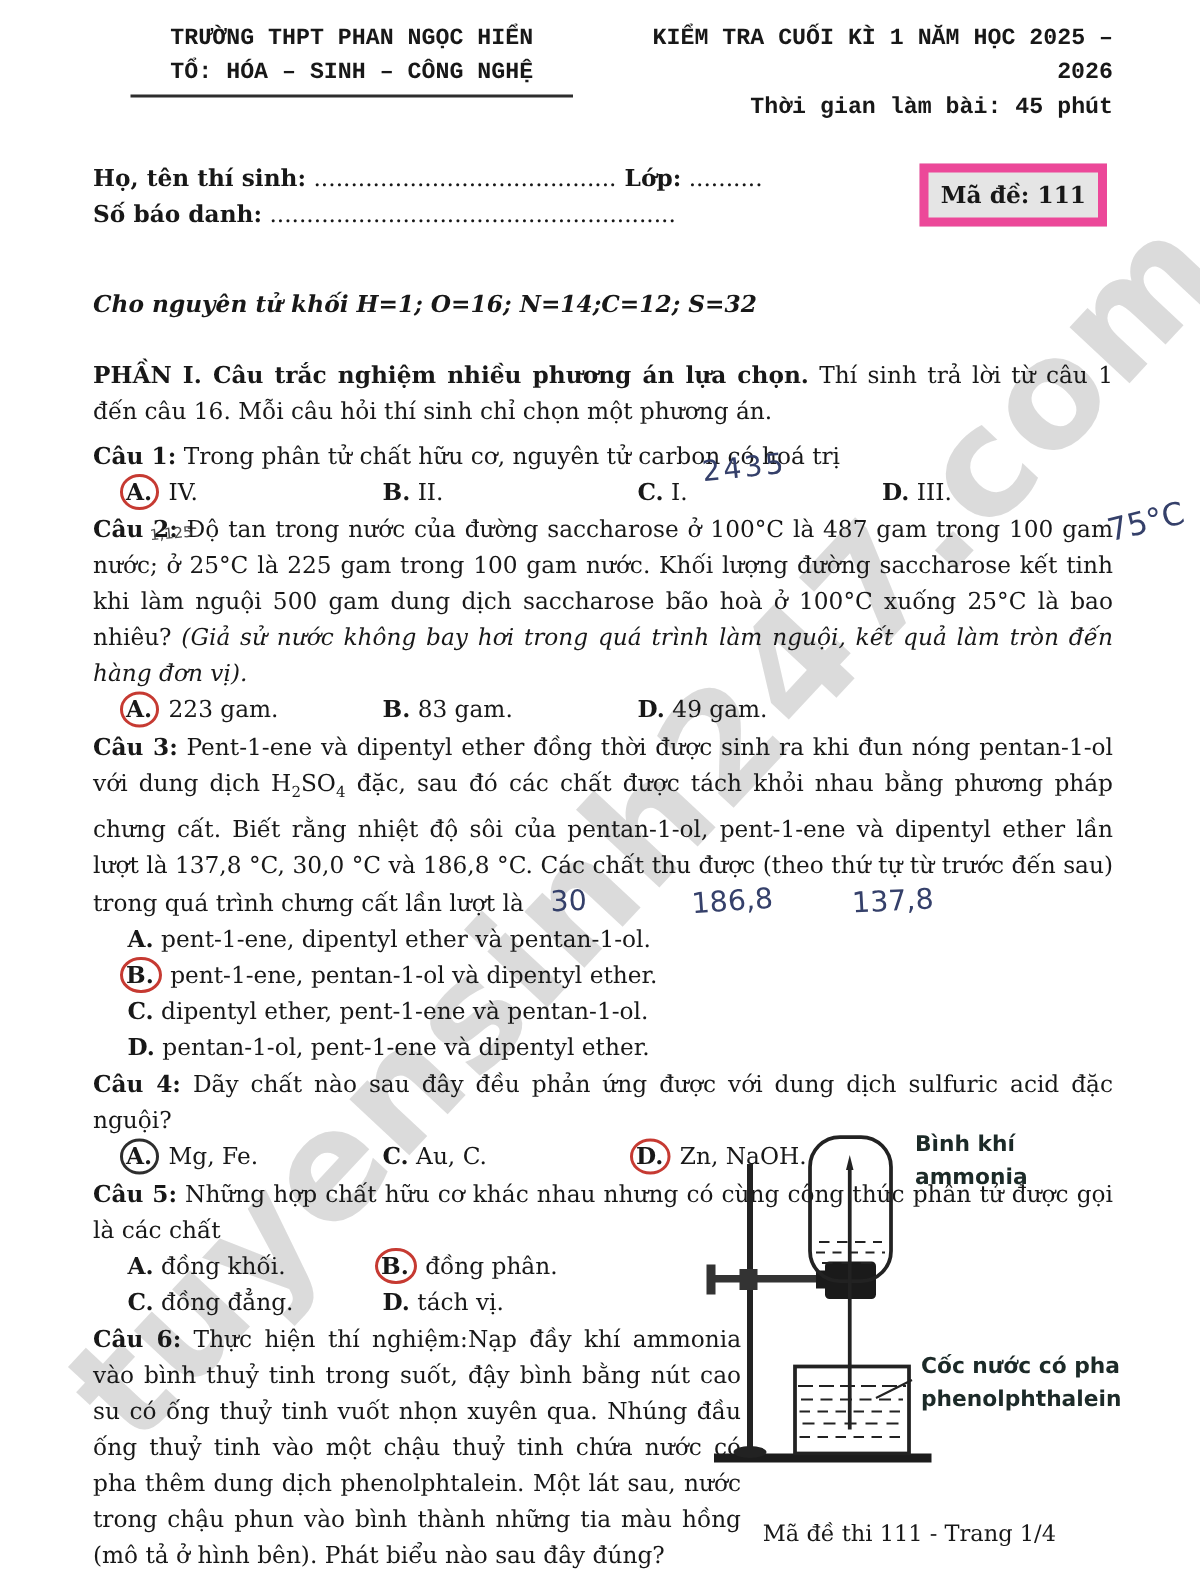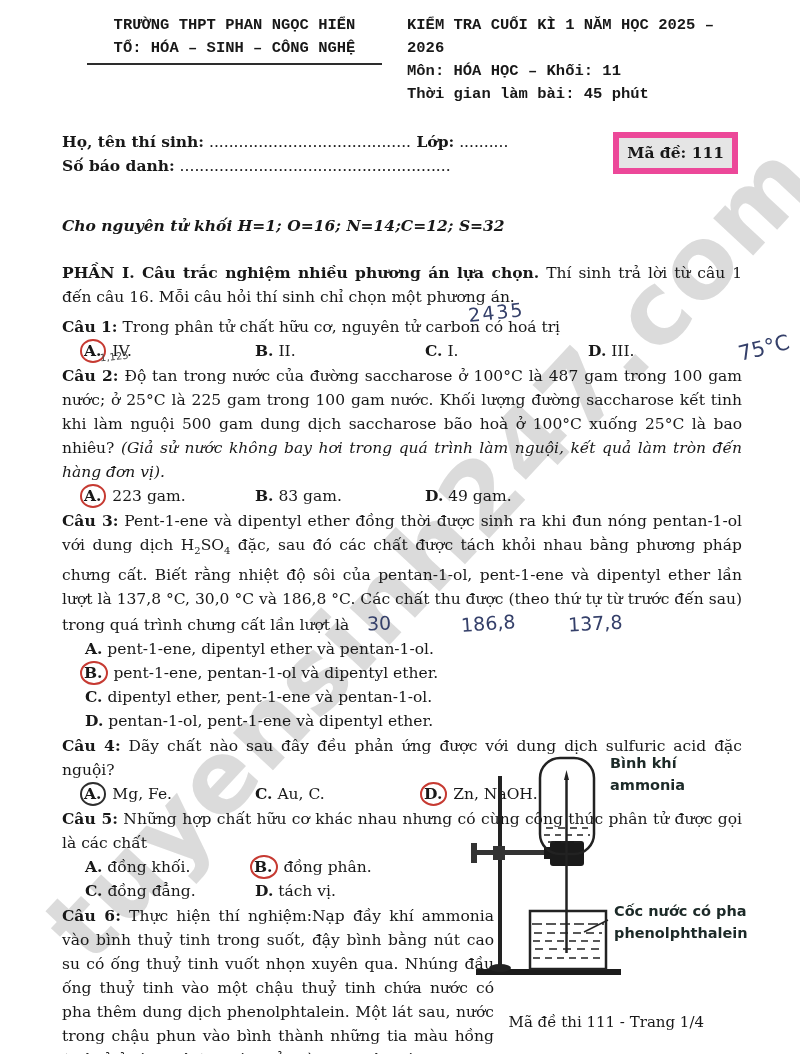--- a/index.html
+++ b/index.html
@@ -8,21 +8,21 @@
     background:#ffffff;color:#181818;
     font-family:"DejaVu Serif","Liberation Serif",serif;
     font-size:15.5px;line-height:24px;
   }
   .page{position:relative;z-index:2;padding:14px 58px 0 62px;}
   .b{font-weight:bold;}
   .it{font-style:italic;}
   
   .hdr{display:flex;}
   .hdr-left{width:345px;text-align:center;}
-  .hdr-right{flex:1;text-align:left;}
+  .hdr-right{flex:1;text-align:right;}
   .hdr div{line-height:23px;font-family:Liberation Mono, monospace;}
   .hdr-underline{height:2px;background:#2d2d2d;width:295px;margin:3px auto 0;}
   
   .student{position:relative;margin-top:24px;margin-bottom:36px;}
   .student .line{line-height:23px;}
   .exam-code-box{
     position:absolute;right:4px;top:2px;border:6px solid #ec4899;
     padding:3px 8px;font-weight:bold;background:#e5e5e5;
   }
   .atomic{font-weight:bold;font-style:italic;margin-bottom:23px;}
@@ -79,21 +79,20 @@
 <div class="page">
 
   <div class="hdr">
     <div class="hdr-left">
       <div class="b">TRƯỜNG THPT PHAN NGỌC HIỂN</div>
       <div class="b">TỔ: HÓA – SINH – CÔNG NGHỆ</div>
       <div class="hdr-underline"></div>
     </div>
     <div class="hdr-right">
       <div class="b">KIỂM TRA CUỐI KÌ 1 NĂM HỌC 2025 – 2026</div>
-      <div class="b">Môn: HÓA HỌC – Khối: 11</div>
       <div class="b">Thời gian làm bài: 45 phút</div>
     </div>
   </div>
 
   <div class="student">
     <div class="line"><span class="b">Họ, tên thí sinh:</span><span> .........................................</span><span class="b"> Lớp:</span><span> ..........</span></div>
     <div class="line"><span class="b">Số báo danh:</span><span> .......................................................</span></div>
     <div class="exam-code-box">Mã đề: 111</div>
   </div>
 

